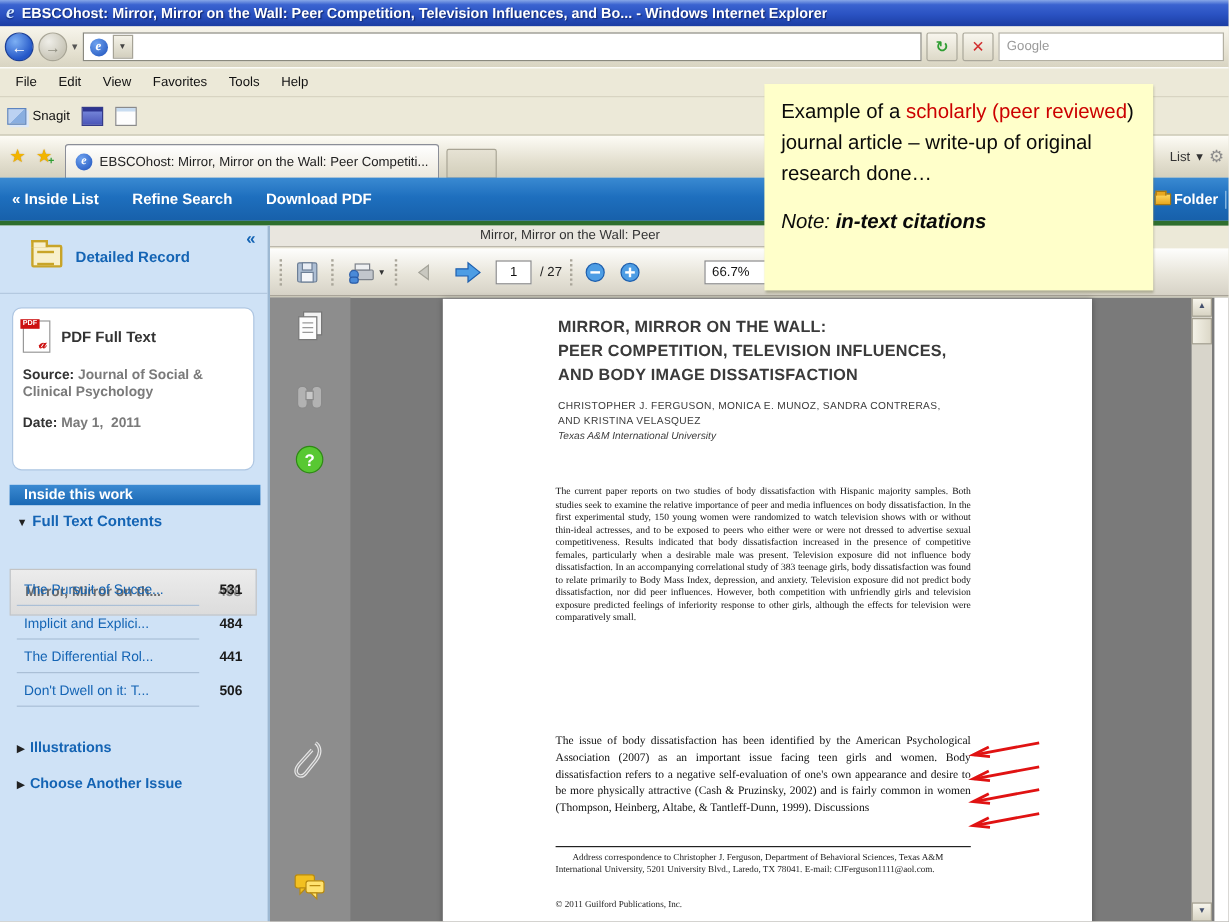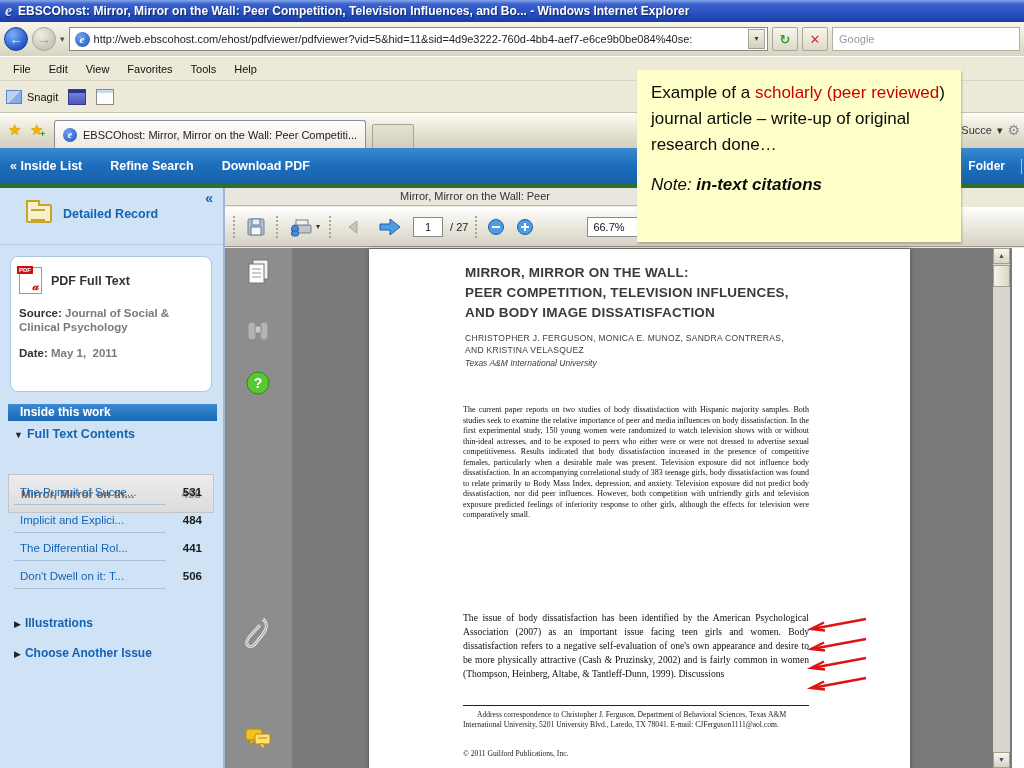--- a/index.html
+++ b/index.html
@@ -76,21 +76,21 @@
     background:linear-gradient(180deg,#e6e2d4,#d2ceba); border:1px solid #a8a494; border-radius:2px 2px 0 0; }
   .cmd-right { position:absolute; right:4px; top:9px; display:flex; align-items:center; gap:5px;
     font-size:11px; color:#333; }
   .gear { font-size:14px; color:#8b8b8b; }
 
   
   #ebscobar { position:absolute; left:0; top:148px; width:1024px; height:40px;
     background:linear-gradient(180deg,#3a8ad2 0%,#1e6fbe 45%,#1760aa 100%);
     border-bottom:4px solid #2e6e2e; display:flex; align-items:center; gap:28px; padding-left:10px; }
   .ebsco-link { color:#fff; font-size:12.5px; font-weight:bold; white-space:nowrap; }
-  .folder-chip { position:absolute; right:2px; top:0; height:36px; display:flex; align-items:center; gap:12px; }
+  .folder-chip { position:absolute; right:2px; top:0; height:36px; display:flex; align-items:center; gap:2px; }
   .folder-ic { width:14px; height:10px; background:linear-gradient(180deg,#ffd860,#e8a820);
     border:1px solid #a87810; border-radius:1px; position:relative; }
   .folder-ic::before { content:""; position:absolute; left:0; top:-3px; width:7px; height:3px;
     background:#e8a820; border:1px solid #a87810; border-bottom:none; }
   .folder-label { color:#fff; font-size:12px; font-weight:bold; }
   .chip-sep { width:1px; height:15px; background:#9cc6e8; margin-left:4px; }
 
   
   #sidebar { position:absolute; left:0; top:188px; width:225px; height:580px;
     background:#cfe2f6; border-right:2px solid #9db8d2; }
@@ -197,21 +197,20 @@
     <span class="ie-logo">e</span>
     <span class="win-title">EBSCOhost: Mirror, Mirror on the Wall: Peer Competition, Television Influences, and Bo... - Windows Internet Explorer</span>
   </div>
 
   <div id="addrbar">
     <div class="nav-circle nav-back">←</div>
     <div class="nav-circle nav-fwd">→</div>
     <span class="nav-caret">▾</span>
     <div class="url-field">
       <span class="url-ie">e</span>
-      <span class="url-text">http://web.ebscohost.com/ehost/pdfviewer/pdfviewer?vid=5&amp;hid=11&amp;sid=4d9e3222-760d-4bb4-aef7-e6ce9b0be084%40se:</span>
       <span class="url-caret">▾</span>
     </div>
     <div class="sq-btn">
       <span class="refresh-glyph">↻</span>
     </div>
     <div class="sq-btn">
       <span class="stop-glyph">✕</span>
     </div>
     <div class="search-field">
       <span class="search-text">Google</span>
@@ -239,21 +238,21 @@
   <div id="cmdbar">
     <span class="star star1">★</span>
     <span class="star star2">★</span>
     <span class="star-plus">+</span>
     <div class="tab">
       <span class="tab-ie">e</span>
       <span class="tab-label">EBSCOhost: Mirror, Mirror on the Wall: Peer Competiti...</span>
     </div>
     <div class="tab-stub"></div>
     <div class="cmd-right">
-      <span>Succe</span>
+      <span>List</span>
       <span>▾</span>
       <span class="gear">⚙</span>
     </div>
   </div>
 
   <div id="ebscobar">
     <span class="ebsco-link">« Inside List</span>
     <span class="ebsco-link">Refine Search</span>
     <span class="ebsco-link">Download PDF</span>
     <div class="folder-chip">

